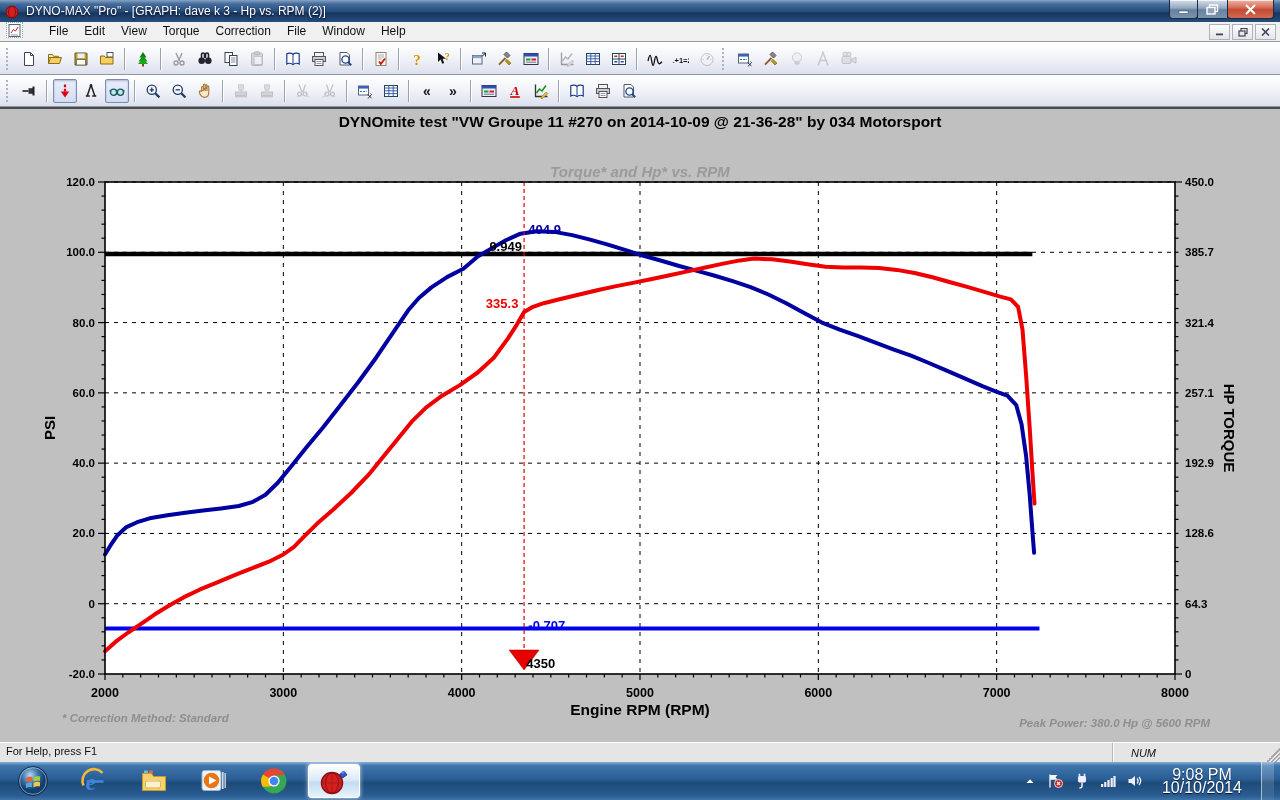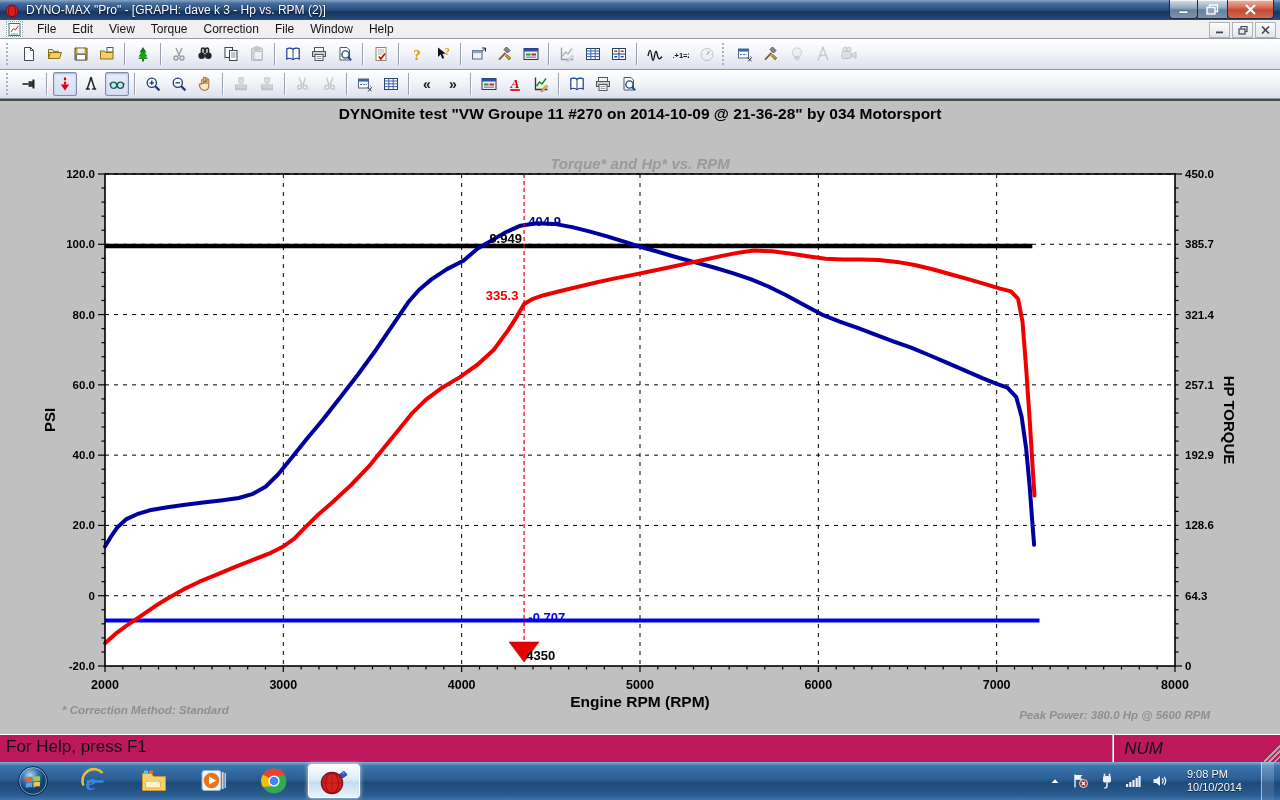--- a/index.html
+++ b/index.html
@@ -15,21 +15,21 @@
   .app-icon16 { width:16px; height:16px; display:inline-block; }
   .winbtns { position:absolute; right:6px; top:0; display:flex; }
   .winbtn { height:19px; border:1px solid #1c2c40; border-top:none; border-radius:0 0 4px 4px; display:flex; align-items:center; justify-content:center;
     background:linear-gradient(180deg,#cfd9e6 0%,#8fa3ba 45%,#5f7florid 50%,#6d84a0 100%); box-shadow:inset 0 1px 0 rgba(255,255,255,.7); }
   .winbtn.min,.winbtn.max { width:29px; background:linear-gradient(180deg,#d7e0ea 0%,#93a7be 45%,#66809f 55%,#7b93ad 100%); }
   .winbtn.max { border-radius:0; border-left:none; border-right:none; }
   .winbtn.close { width:47px; background:linear-gradient(180deg,#f0b5a5 0%,#d9705a 40%,#c24a33 55%,#d26a50 100%); }
   .winbtn svg { display:block; }
 
   
-  .menubar { height:20px; background:#f0f0f0; border-bottom:1px solid #979aa2; display:flex; align-items:center; padding:0 4px; position:relative; }
+  .menubar { height:20px; background:#f0f0f0; border-bottom:1px solid #979aa2; display:flex; align-items:flex-start; padding:0 4px; position:relative;gap:12px; }
   .menubar ul { list-style:none; display:flex; }
   .menu-item { padding:2px 8px; color:#111; cursor:default; }
   .doc-icon { width:17px; height:16px; margin:0 6px 0 2px; border:1px dotted #8aa; background:#fff; display:flex; align-items:center; justify-content:center; }
   .mdi-btns { position:absolute; right:4px; top:2px; display:flex; gap:2px; }
   .mdibtn { width:21px; height:16px; background:linear-gradient(180deg,#fdfdfd,#e3e5ea); border:1px solid #aeb2ba; display:flex; align-items:center; justify-content:center; }
 
   
   .toolbar { background:linear-gradient(180deg,#ffffff 0%,#f2f4f9 45%,#dde1ee 100%); border-bottom:1px solid #8f96a3; display:flex; align-items:center; padding:0 4px; }
   #toolbar1 { height:33px; border-top:1px solid #fff; }
   #toolbar2 { height:32px; }
@@ -38,37 +38,37 @@
   .tbtn { width:24px; height:24px; display:flex; align-items:center; justify-content:center; border:1px solid transparent; border-radius:2px; margin:0 1px; }
   .tbtn.checked { border:1px solid #7a8db4; background:linear-gradient(180deg,#e9eefb,#d4ddf2); box-shadow:inset 0 1px 2px rgba(60,80,120,.35); }
   .tbtn.disabled { filter:grayscale(1) opacity(.45); }
   .tbtn svg { display:block; }
 
   
   .chartpage { height:635px; background:#c0c0c0; border-top:2px solid #4a4a4a; position:relative; }
   .chartpage svg { display:block; font-family:"Liberation Sans", sans-serif; }
 
   
-  .statusbar { height:28px; background:#be185d; border-top:1px solid #fff; display:flex; align-items:stretch; font-size:17px; color:#111; }
+  .statusbar { height:20px; background:#e5e5e5; border-top:1px solid #fff; display:flex; align-items:stretch; font-size:11px; color:#111; }
   .sb-help { flex:1; padding:2px 6px; }
   .sb-pane { border-left:1px solid #b5b5b5; box-shadow:inset 1px 0 0 #fff; padding:2px 8px; display:flex; align-items:center; justify-content:center;font-style:italic; }
   .sb-num { width:62px; }
   .sb-time { width:90px;margin-top:40px; }
   .sb-grip { width:16px; background:
      linear-gradient(135deg, transparent 0 60%, #aaa 60% 66%, transparent 66% 72%, #aaa 72% 78%, transparent 78% 84%, #aaa 84% 90%, transparent 90%); }
 
   
   .taskbar { height:38px; background:linear-gradient(180deg,#82aed6 0%,#3e75ab 10%,#295e95 45%,#1d4b79 55%,#2a5c92 88%,#3e74a8 100%);
     display:flex; align-items:center; padding-left:6px; position:relative; }
   .tb-app { width:52px; height:34px; display:flex; align-items:center; justify-content:center; margin-right:8px; border-radius:3px; }
   .tb-app.active { background:linear-gradient(180deg,#fdfeff 0%,#dcebf8 45%,#c2dcf2 55%,#e8f4fd 100%); border:1px solid #fff; box-shadow:0 0 4px rgba(255,255,255,.8); }
   .tb-start { width:54px; }
   .tray { margin-left:auto; display:flex; align-items:center; gap:11px; padding-right:6px; }
   .tray svg { display:block; }
-  .tb-clock { color:#fff; font-size:11px; text-align:left; line-height:13px; text-shadow:0 1px 1px #013; padding:0 8px; }
+  .tb-clock { color:#fff; font-size:16px; text-align:center; line-height:13px; text-shadow:0 1px 1px #013; padding:0 8px; }
   .show-desktop { width:13px; height:38px; border-left:1px solid rgba(255,255,255,.55); background:linear-gradient(180deg,rgba(255,255,255,.25),rgba(255,255,255,.05)); }
 </style>
 </head>
 <body>
 
 <div class="screen">
 
   <div class="titlebar">
     <span class="app-icon16">
       <svg width="16" height="16" viewBox="0 0 16 16">

